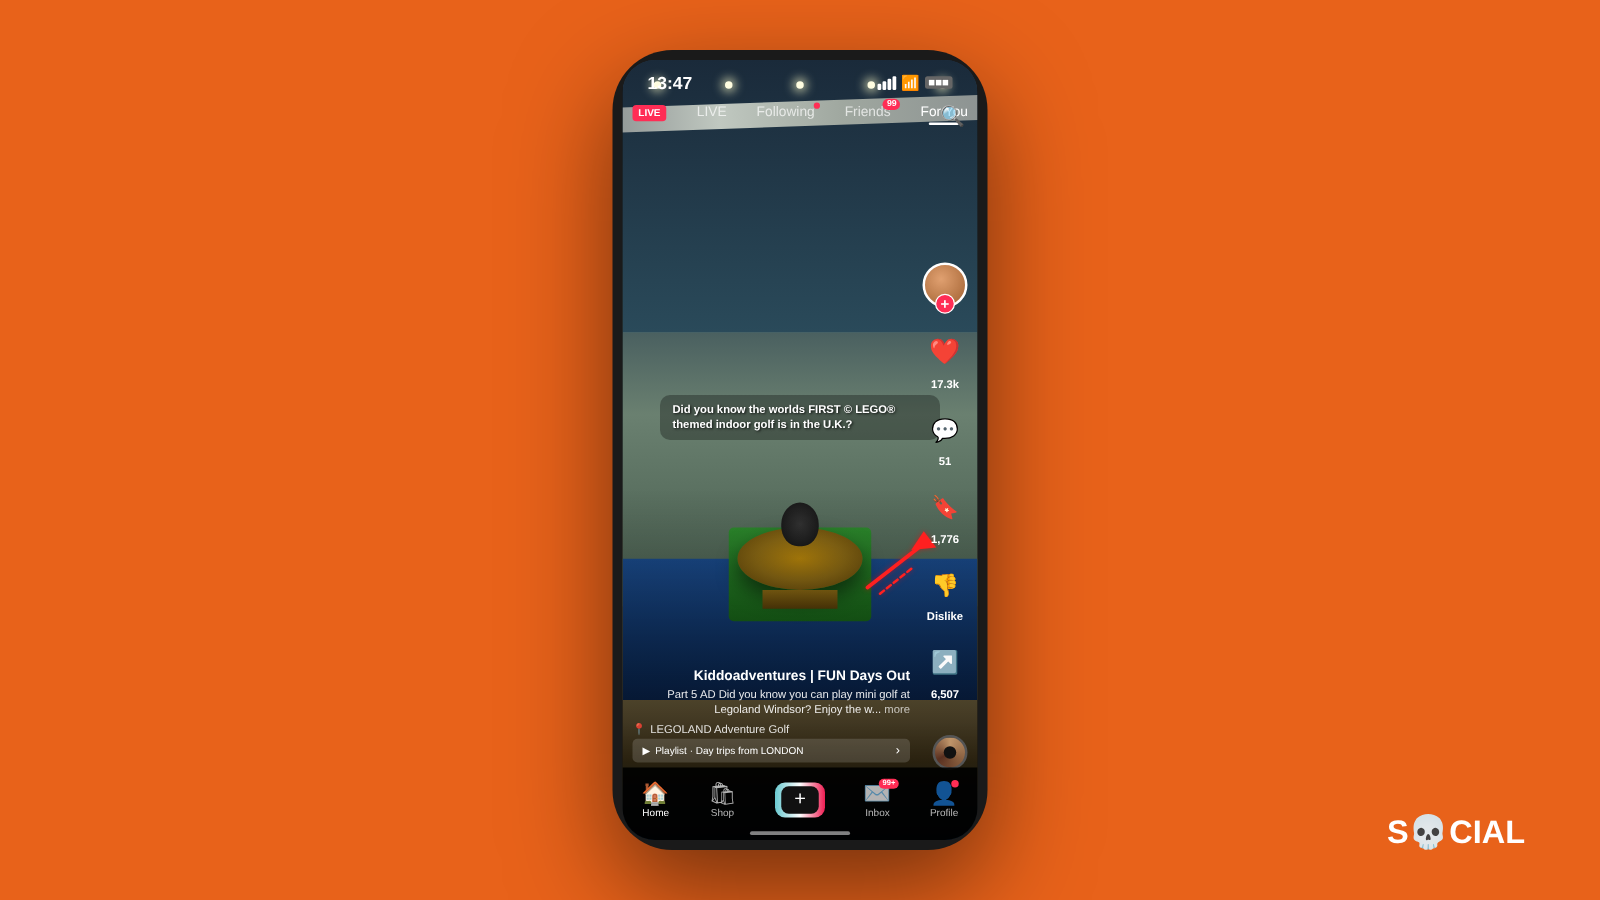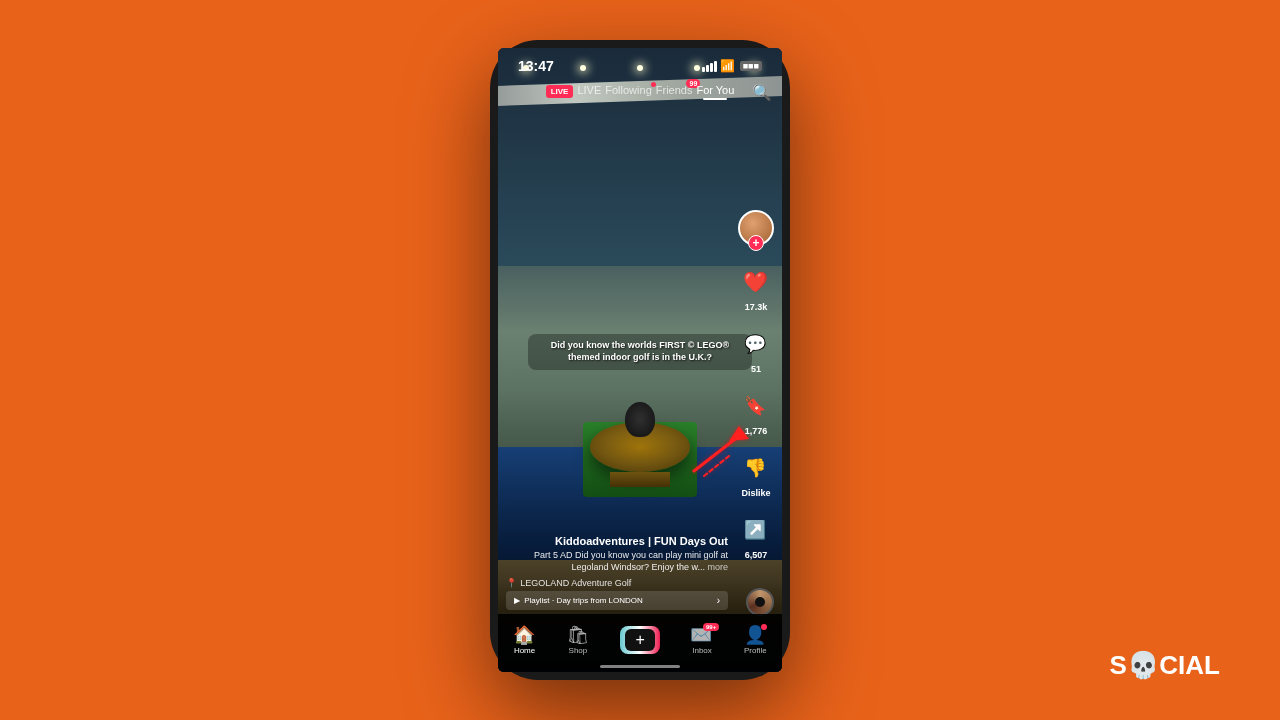--- a/index.html
+++ b/index.html
@@ -34,21 +34,21 @@
       background: #1a1a1a;
       border-radius: 48px;
       padding: 8px;
       box-shadow: 0 30px 80px rgba(0,0,0,0.5);
       position: relative;
     }
     .phone-inner {
       width: 100%;
       height: 100%;
       background: #000;
-      border-radius: 6px;
+      border-radius: 26px;
       overflow: hidden;
       position: relative;
       display: flex;
       flex-direction: column;
     }
 
     
     .status-bar {
       display: flex;
       justify-content: space-between;
@@ -84,21 +84,21 @@
     
     .nav-tabs {
       position: absolute;
       top: 32px;
       left: 0;
       right: 0;
       z-index: 10;
       display: flex;
       justify-content: center;
       align-items: center;
-      gap: 4px;
+      gap: 24px;
       padding: 4px 8px;
     }
     .nav-tab {
       color: rgba(255,255,255,0.7);
       font-size: 11px;
       font-weight: 500;
       position: relative;
       cursor: pointer;
       white-space: nowrap;
     }
@@ -281,24 +281,22 @@
     .red-arrow svg {
       filter: drop-shadow(0 0 2px rgba(255,0,0,0.5));
     }
 
     
     .text-overlay {
       position: absolute;
       top: 43%;
       left: 0;
       right: 0;
-      text-align: center;
       z-index: 6;
       padding: 0 30px;
-      margin-top: 18px;
     }
     .text-overlay-bubble {
       background: rgba(0,0,0,0.3);
       border-radius: 8px;
       padding: 6px 10px;
       display: inline-block;
     }
     .text-overlay p {
       color: white;
       font-size: 9px;

